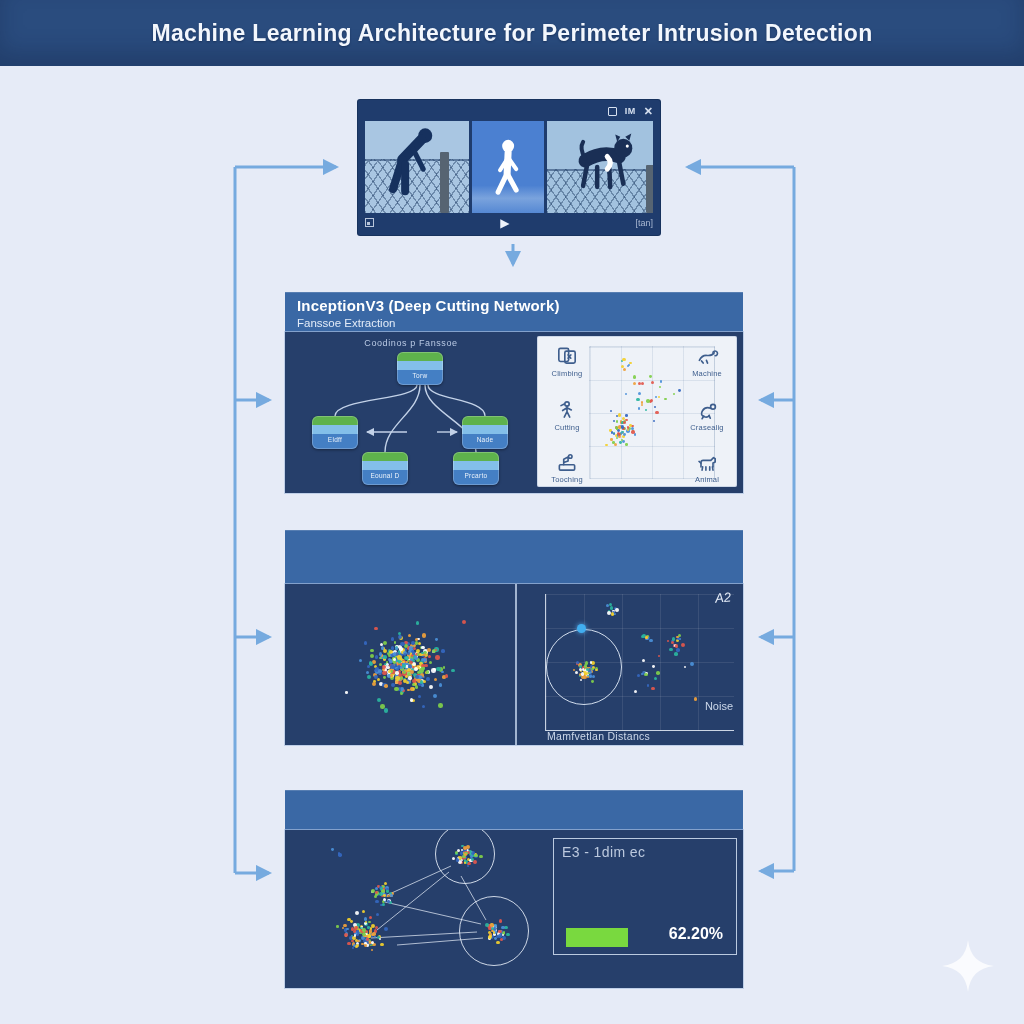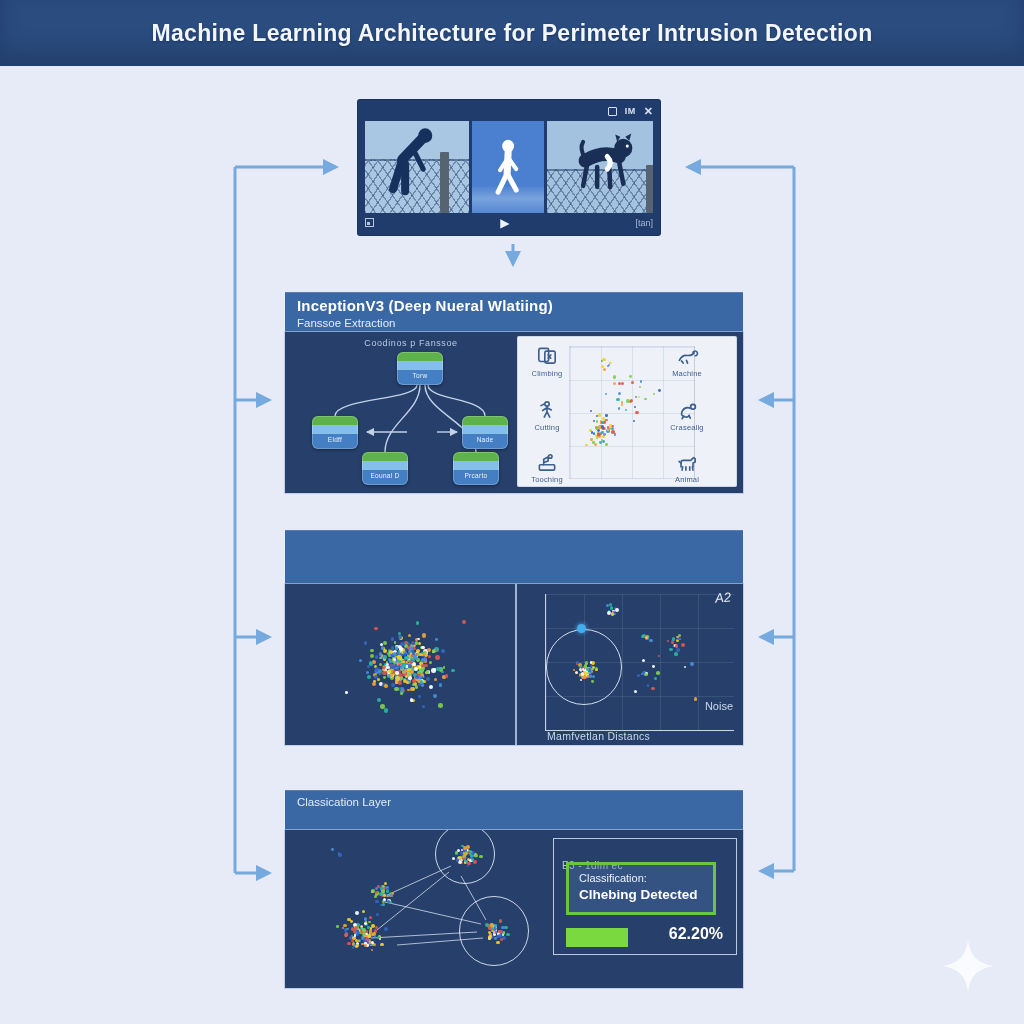--- a/index.html
+++ b/index.html
@@ -58,21 +58,21 @@
   .flow-caption{position:absolute;top:6px;width:100%;text-align:center;font-size:9px;color:#b9c9e4;letter-spacing:.6px}
   .flow-svg{position:absolute;inset:0}
   .fnode{position:absolute;width:46px;height:33px;border-radius:6px;box-sizing:border-box;
          background:linear-gradient(180deg,#5eb24c 0 27%,#83bfe9 27% 55%,#447fc4 55% 100%);
          box-shadow:0 1px 3px rgba(0,0,0,.4),inset 0 0 0 1px rgba(255,255,255,.22);
          display:flex;align-items:flex-end;justify-content:center;padding-bottom:6px}
   .fnode span{font-size:6.5px;color:#eaf2fb;letter-spacing:.3px}
   .fn-top{left:112px;top:20px}.fn-left{left:27px;top:84px}.fn-right{left:177px;top:84px}
   .fn-bl{left:77px;top:120px}.fn-br{left:168px;top:120px}
 
-  .featpanel{position:absolute;right:6px;top:4px;width:220px;height:151px;background:var(--white_panel,#eef2f8);
+  .featpanel{position:absolute;right:6px;top:4px;width:200px;height:151px;background:var(--white_panel,#eef2f8);
              border-radius:2px;box-shadow:inset 0 0 0 1px rgba(130,155,195,.3)}
   .fgrid{position:absolute;left:52px;top:10px;width:124px;height:131px;border:1px solid rgba(90,120,160,.18);
          background-image:linear-gradient(rgba(90,120,160,.14) 1px,transparent 1px),
                           linear-gradient(90deg,rgba(90,120,160,.14) 1px,transparent 1px);
          background-size:31px 33px}
   .fclass{position:absolute;width:48px;text-align:center;color:#3e5e8d}
   .fclass svg{display:block;margin:0 auto}
   .fclass .lbl{font-size:7.5px;margin-top:1px;letter-spacing:.2px}
   .fc0{left:6px;top:8px}.fc1{left:146px;top:8px}.fc2{left:6px;top:62px}
   .fc3{left:146px;top:62px}.fc4{left:6px;top:114px}.fc5{left:146px;top:114px}
@@ -103,21 +103,21 @@
   
   #knnpanel{top:790px}
   #knnpanel .p-head{height:40px}
   #knnpanel .p-body{height:158px}
   .knn-map{position:absolute;left:0;top:0;width:262px;height:158px;overflow:hidden}
   .knn-lines{position:absolute;inset:0}
   .kcirc{position:absolute;border:1.3px solid rgba(235,242,252,.85);border-radius:50%}
   .kcirc1{left:150px;top:-6px;width:58px;height:58px}
   .kcirc2{left:174px;top:66px;width:68px;height:68px}
   .classbox{position:absolute;left:268px;top:8px;width:184px;height:117px;border:1px solid rgba(214,227,244,.85);box-sizing:border-box}
-  .cb-label{position:absolute;left:8px;top:21px;font-size:10px;color:#bcc9de;letter-spacing:.4px}
+  .cb-label{position:absolute;left:8px;top:5px;font-size:14px;color:#bcc9de;letter-spacing:.4px}
   .cb-green{position:absolute;left:12px;top:23px;width:150px;height:53px;border:3px solid var(--accent_green,#65c93f);
             background:rgba(85,125,180,.32);box-sizing:border-box;padding:7px 0 0 10px}
   .cb-heading{font-size:11px;color:#ecf2fa}
   .cb-result{font-size:13.5px;font-weight:bold;color:#fff;margin-top:3px}
   .cb-bar{position:absolute;left:12px;top:89px;width:62px;height:19px;background:var(--progress_green,#79d93f)}
   .cb-pct{position:absolute;right:13px;top:86px;font-size:16px;font-weight:bold;color:#fff}
 
   .sparkle{position:absolute;left:938px;top:936px}
 
   
@@ -207,21 +207,21 @@
     </div>
     <div class="vp-bottom">
       <span class="fs-ic"></span>
       <span class="vp-play">▶</span>
       <span class="vp-tan">[tan]</span>
     </div>
   </section>
 
   <section class="panel" id="inception">
     <div class="p-head">
-      <div class="p-title">InceptionV3 (Deep Nueral Wlatiing)</div>
+      <div class="p-title">InceptionV3 (Deep Cutting Network)</div>
       <div class="p-sub">Fanssoe Extraction</div>
     </div>
     <div class="p-body">
       <div class="flowzone">
         <div class="flow-caption">Coodinos p Fanssoe</div>
         <svg class="flow-svg" width="252" height="161" viewBox="0 0 252 161">
           <defs>
             <marker id="af" viewBox="0 0 8 8" refX="7" refY="4" markerWidth="6" markerHeight="6" orient="auto">
               <path d="M0 0L8 4L0 8Z" fill="#c3d2e8"></path>
             </marker>
@@ -898,21 +898,20 @@
         <div class="db-bluedot"></div>
         <div class="db-a2">A2</div>
         <div class="db-noise">Noise</div>
         <div class="db-xlabel">Mamfvetlan Distancs</div>
       </div>
     </div>
   </section>
 
   <section class="panel" id="knnpanel">
     <div class="p-head">
-      <div class="p-sub">Classication Layer</div>
     </div>
     <div class="p-body">
       <div class="knn-map">
         <svg class="knn-lines" width="262" height="158" viewBox="0 0 262 158">
           <g stroke="rgba(235,242,252,.7)" stroke-width="1" fill="none">
             <path d="M100 66 L166 36"></path>
             <path d="M100 72 L196 94"></path>
             <path d="M86 108 L192 102"></path>
             <path d="M112 115 L198 108"></path>
             <path d="M176 46 L201 90"></path>
@@ -1165,24 +1164,20 @@
             <i style="left: 200px; top: 92.7px; width: 4.1px; height: 4.1px; background: rgb(42, 181, 160);"></i>
             <i style="left: 46.3px; top: 17.8px; width: 2.9px; height: 2.9px; background: rgb(74, 144, 217);"></i>
             <i style="left: 53.3px; top: 23.4px; width: 3.3px; height: 3.3px; background: rgb(52, 103, 192);"></i>
             <i style="left: 52.7px; top: 22.4px; width: 2.6px; height: 2.6px; background: rgb(52, 103, 192);"></i>
           </div>
         <div class="kcirc kcirc1"></div>
         <div class="kcirc kcirc2"></div>
       </div>
       <div class="classbox">
         <div class="cb-label">E3 - 1dim ec</div>
-        <div class="cb-green">
-          <div class="cb-heading">Classification:</div>
-          <div class="cb-result">Clhebing Detected</div>
-        </div>
         <div class="cb-bar"></div>
         <div class="cb-pct">62.20%</div>
       </div>
     </div>
   </section>
 
   <svg class="sparkle" width="60" height="60" viewBox="0 0 60 60">
     <path d="M30 4 C32 20 40 28 56 30 C40 32 32 40 30 56 C28 40 20 32 4 30 C20 28 28 20 30 4 Z" fill="#ffffff" opacity="0.8"></path>
   </svg>
 

